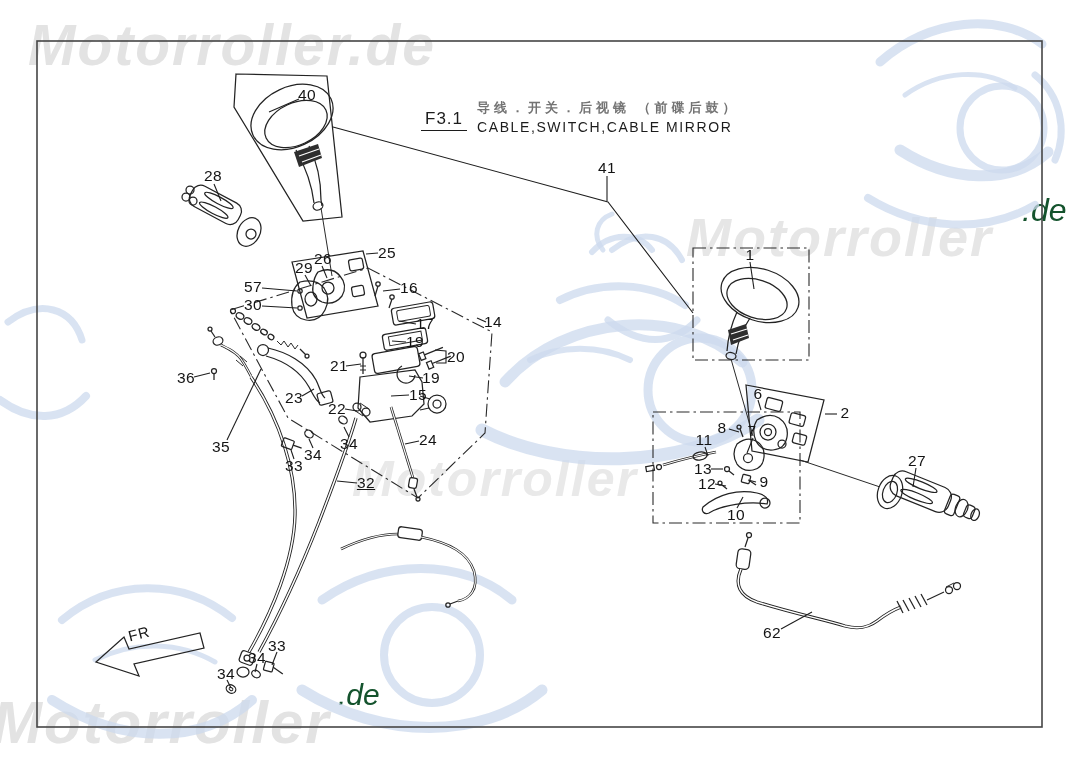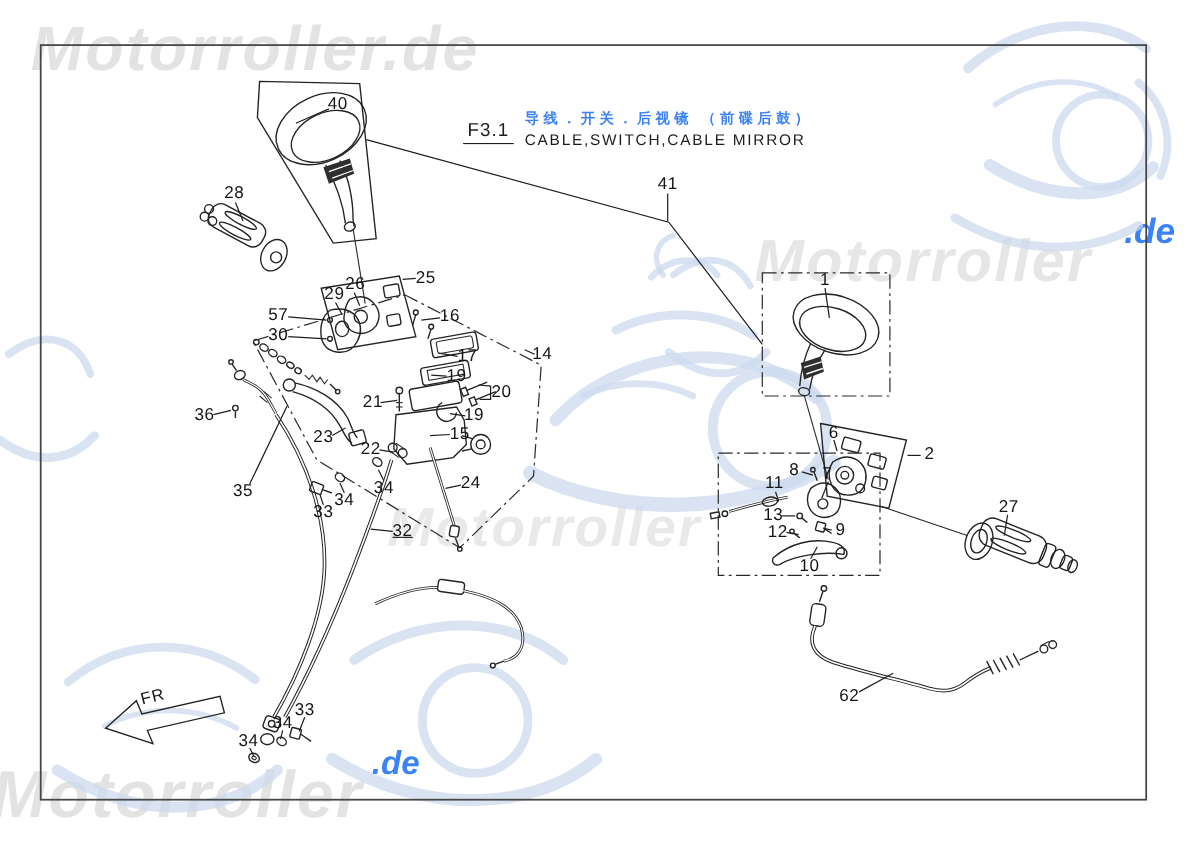--- a/index.html
+++ b/index.html
@@ -1,25 +1,25 @@
 <!DOCTYPE html>
 <html><head>
 <meta charset="utf-8">
 <style>
   html,body{margin:0;padding:0;background:#fff;}
   #stage{position:relative;width:1085px;height:768px;background:#ffffff;overflow:hidden;
          font-family:"Liberation Sans", sans-serif;}
   
   .wm{position:absolute;font-weight:bold;font-style:italic;color:#e3e3e3;
       letter-spacing:2px;white-space:nowrap;user-select:none;}
-  .wm-de{position:absolute;font-weight:bold;font-style:italic;color:#3b82f6;white-space:nowrap;}
+  .wm-de{position:absolute;font-weight:normal;font-style:italic;color:#14532d;white-space:nowrap;}
   
   .figno{position:absolute;left:421px;top:109px;font-size:17px;color:#1c1c1c;
          border-bottom:1.6px solid #1c1c1c;padding:0 4px 1px 4px;letter-spacing:1px;}
-  .title-cn{position:absolute;left:477px;top:99px;font-size:13px;font-weight:bold;color:#3b82f6;
+  .title-cn{position:absolute;left:477px;top:99px;font-size:13px;font-weight:bold;color:#737373;
             letter-spacing:4px;}
   .title-en{position:absolute;left:477px;top:119px;font-size:14px;color:#1c1c1c;letter-spacing:1.6px;}
   
   #part-label-layer{position:absolute;left:0;top:0;width:100%;height:100%;pointer-events:none;}
   .part-label{position:absolute;transform:translate(-50%,-50%);font-size:15.5px;color:#141414;
               font-family:"Liberation Sans",sans-serif;letter-spacing:.5px;}
   .fr-label{position:absolute;left:128px;top:625px;font-size:15px;color:#141414;
             transform:rotate(-14deg);letter-spacing:1px;}
   
   svg{position:absolute;left:0;top:0;}

